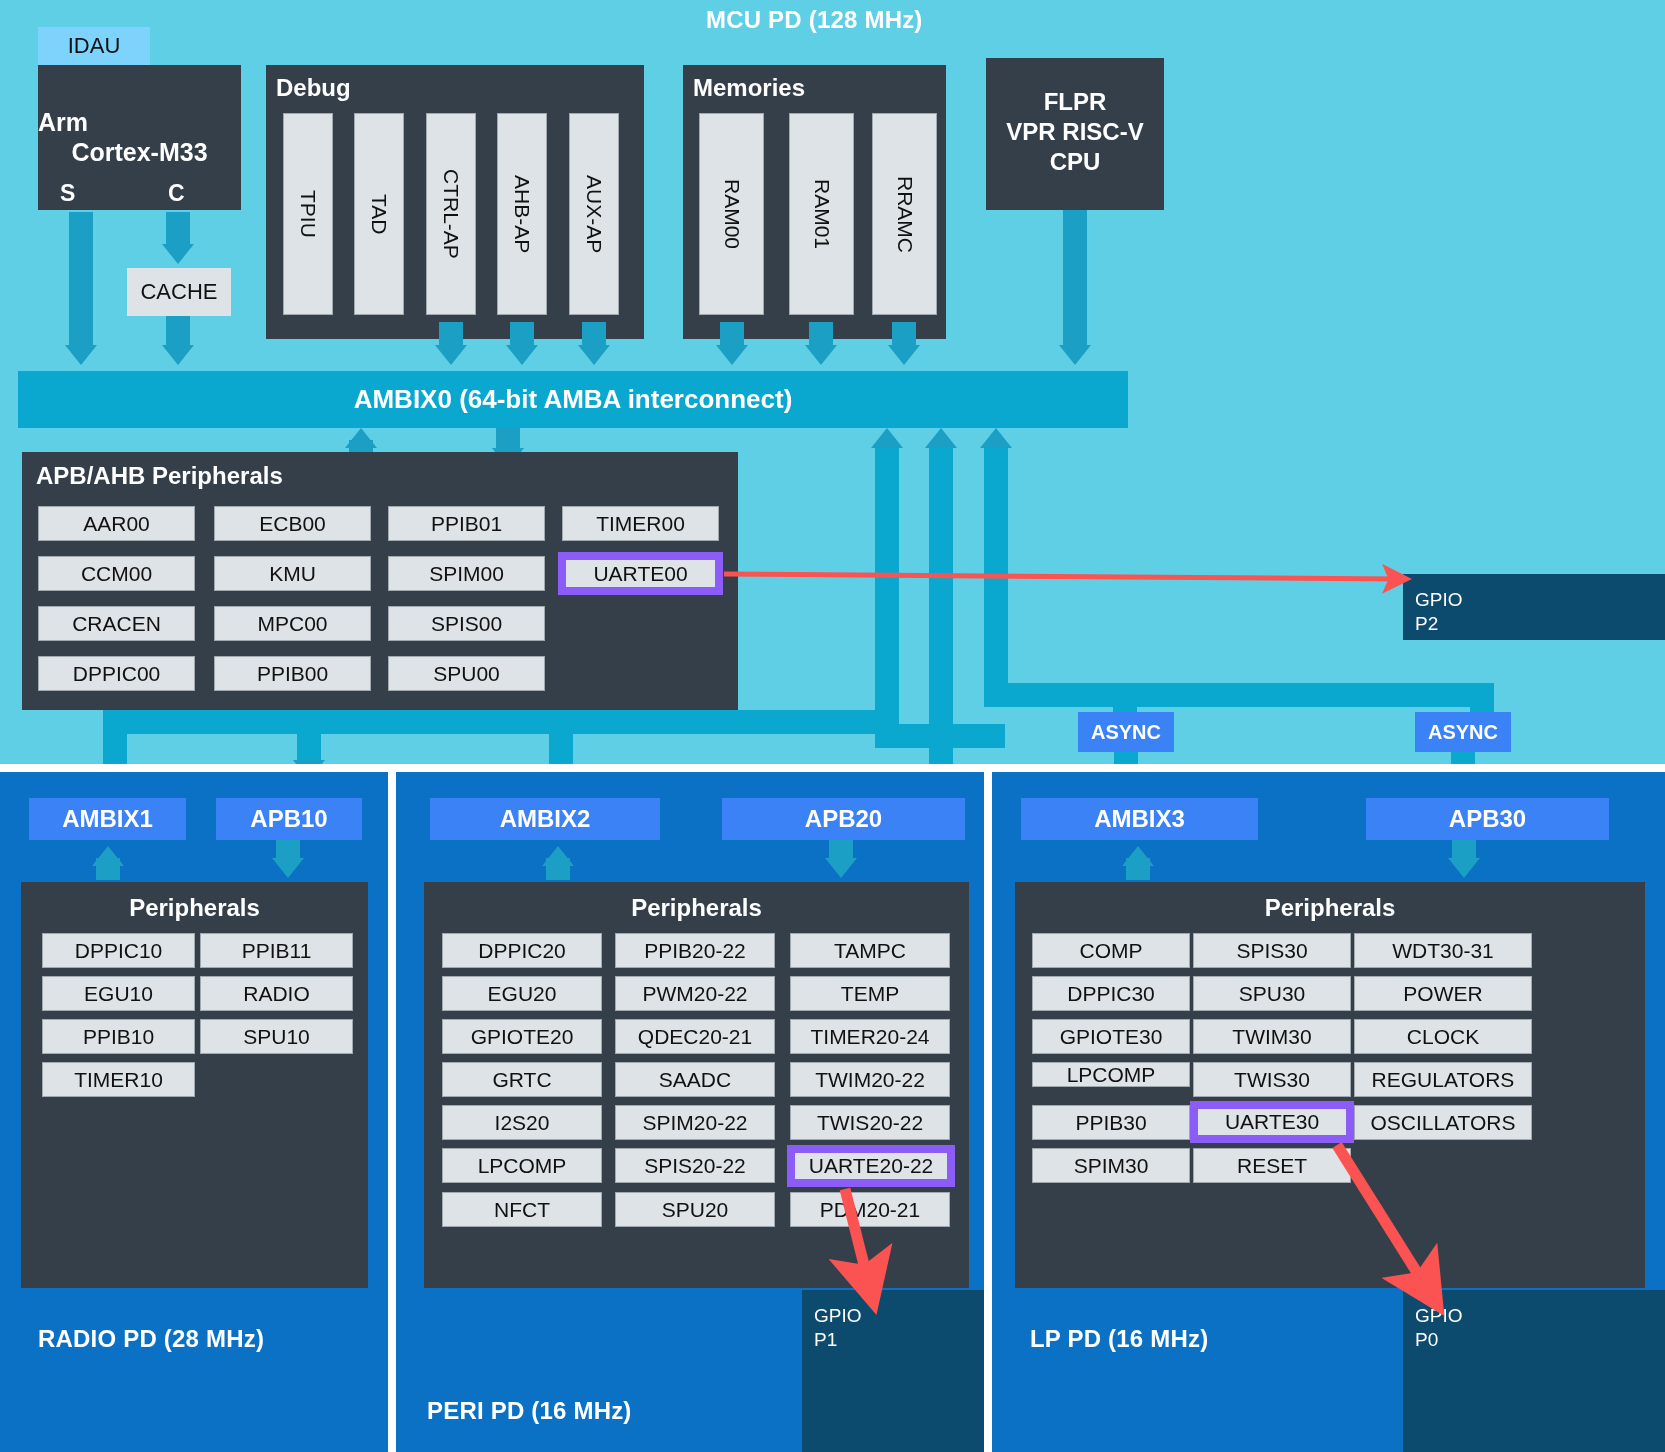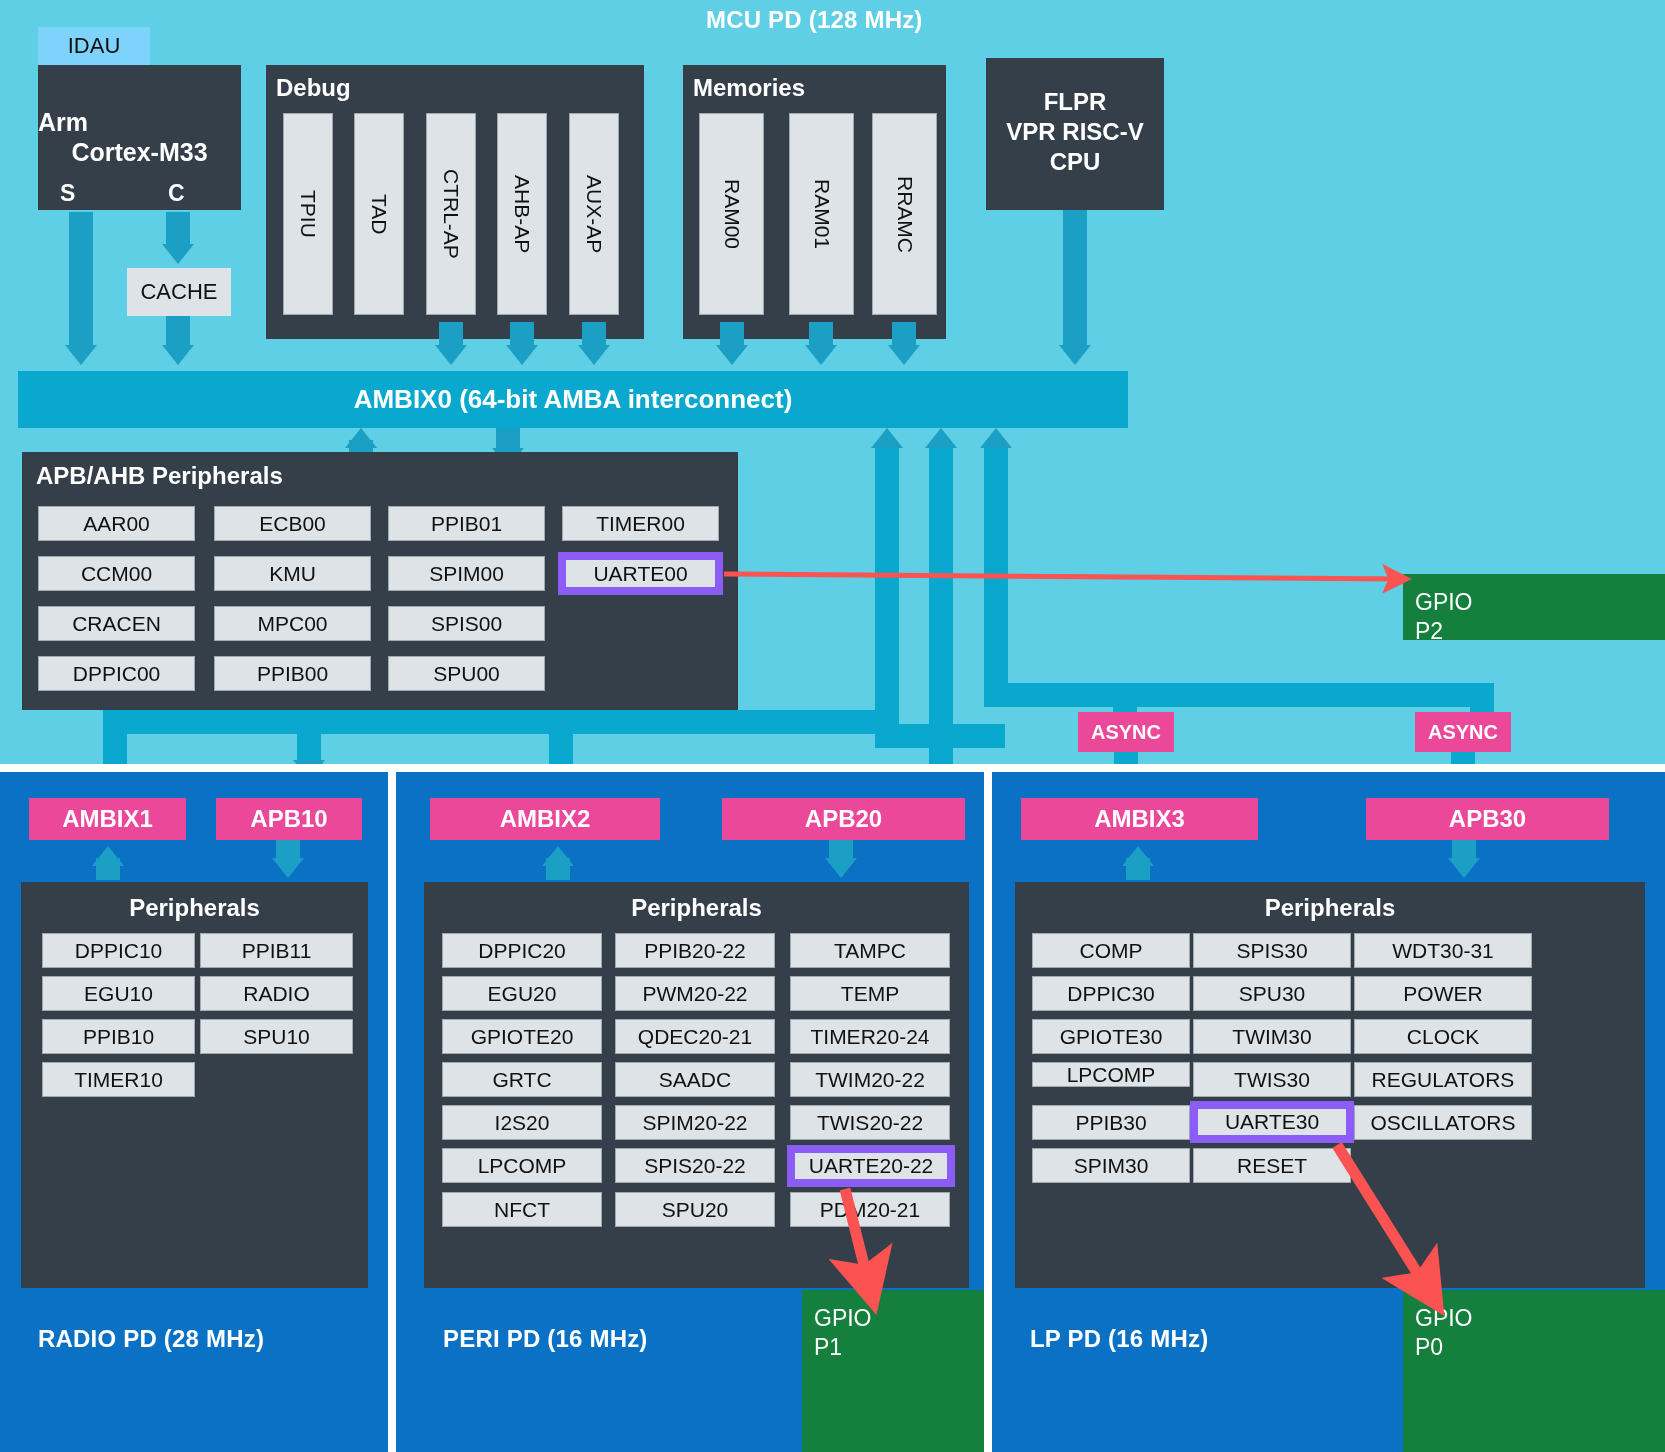--- a/index.html
+++ b/index.html
@@ -20,36 +20,36 @@
   .dark-title{position:absolute;color:#fff;font-weight:bold;white-space:nowrap;}
 
   
   .chip{position:absolute;background:#dde3e6;border:1px solid #9fa9ae;color:#111;
         display:flex;align-items:center;justify-content:center;font-size:21px;
         box-sizing:border-box;white-space:nowrap;}
   .chip.vert{writing-mode:vertical-rl;}
   .chip.hl{border:8px solid #8b5cf6;}
 
   
-  .bus{position:absolute;background:#ec4899;color:#fff;display:flex;align-items:center;
+  .bus{position:absolute;background:#3b82f6;color:#fff;display:flex;align-items:center;
        justify-content:center;font-weight:bold;white-space:nowrap;box-sizing:border-box;}
   .bus.ambix0{background:#0aa8cf;font-size:26px;}
   .bus.node{font-size:24px;}
   .bus.small{font-size:20px;}
 
   
   .wire{position:absolute;background:#0aa8cf;}
   .wire-dk{position:absolute;background:#1b9fc4;}
   .arrow-d{position:absolute;width:0;height:0;border-left:16px solid transparent;
            border-right:16px solid transparent;border-top:20px solid #1b9fc4;}
   .arrow-u{position:absolute;width:0;height:0;border-left:16px solid transparent;
            border-right:16px solid transparent;border-bottom:20px solid #1b9fc4;}
 
   
-  .gpio{position:absolute;background:#15803d;color:#fff;font-size:23px;padding:14px 12px 0 12px;
+  .gpio{position:absolute;background:#0c4a6e;color:#fff;font-size:19px;padding:14px 12px 0 12px;
         box-sizing:border-box;line-height:1.25;}
 
   
   .redsvg{position:absolute;left:0;top:0;width:1665px;height:1452px;pointer-events:none;}
 
   .white-gap{position:absolute;background:#fff;}
 </style>
 </head>
 <body>
 
@@ -193,21 +193,21 @@
 
   <div class="chip" style="left:42px;top:933px;width:153px;height:35px;">DPPIC10</div>
   <div class="chip" style="left:42px;top:976px;width:153px;height:35px;">EGU10</div>
   <div class="chip" style="left:42px;top:1019px;width:153px;height:35px;">PPIB10</div>
   <div class="chip" style="left:42px;top:1062px;width:153px;height:35px;">TIMER10</div>
   <div class="chip" style="left:200px;top:933px;width:153px;height:35px;">PPIB11</div>
   <div class="chip" style="left:200px;top:976px;width:153px;height:35px;">RADIO</div>
   <div class="chip" style="left:200px;top:1019px;width:153px;height:35px;">SPU10</div>
 
   <div class="pd pd-peri"></div>
-  <div class="pd-title" style="left:427px;top:1325px;margin-left:16px;">PERI PD (16 MHz)</div>
+  <div class="pd-title" style="left:427px;top:1397px;">PERI PD (16 MHz)</div>
 
   <div class="bus node" style="left:430px;top:798px;width:230px;height:42px;">AMBIX2</div>
   <div class="bus node" style="left:722px;top:798px;width:243px;height:42px;">APB20</div>
   <div class="wire-dk" style="left:546px;top:858px;width:24px;height:22px;"></div>
   <div class="arrow-u" style="left:542px;top:846px;"></div>
   <div class="wire-dk" style="left:829px;top:840px;width:24px;height:22px;"></div>
   <div class="arrow-d" style="left:825px;top:858px;"></div>
 
   <div class="dark" style="left:424px;top:882px;width:545px;height:406px;"></div>
   <div class="dark-title" style="left:424px;top:894px;width:545px;text-align:center;font-size:24px;">Peripherals</div>

